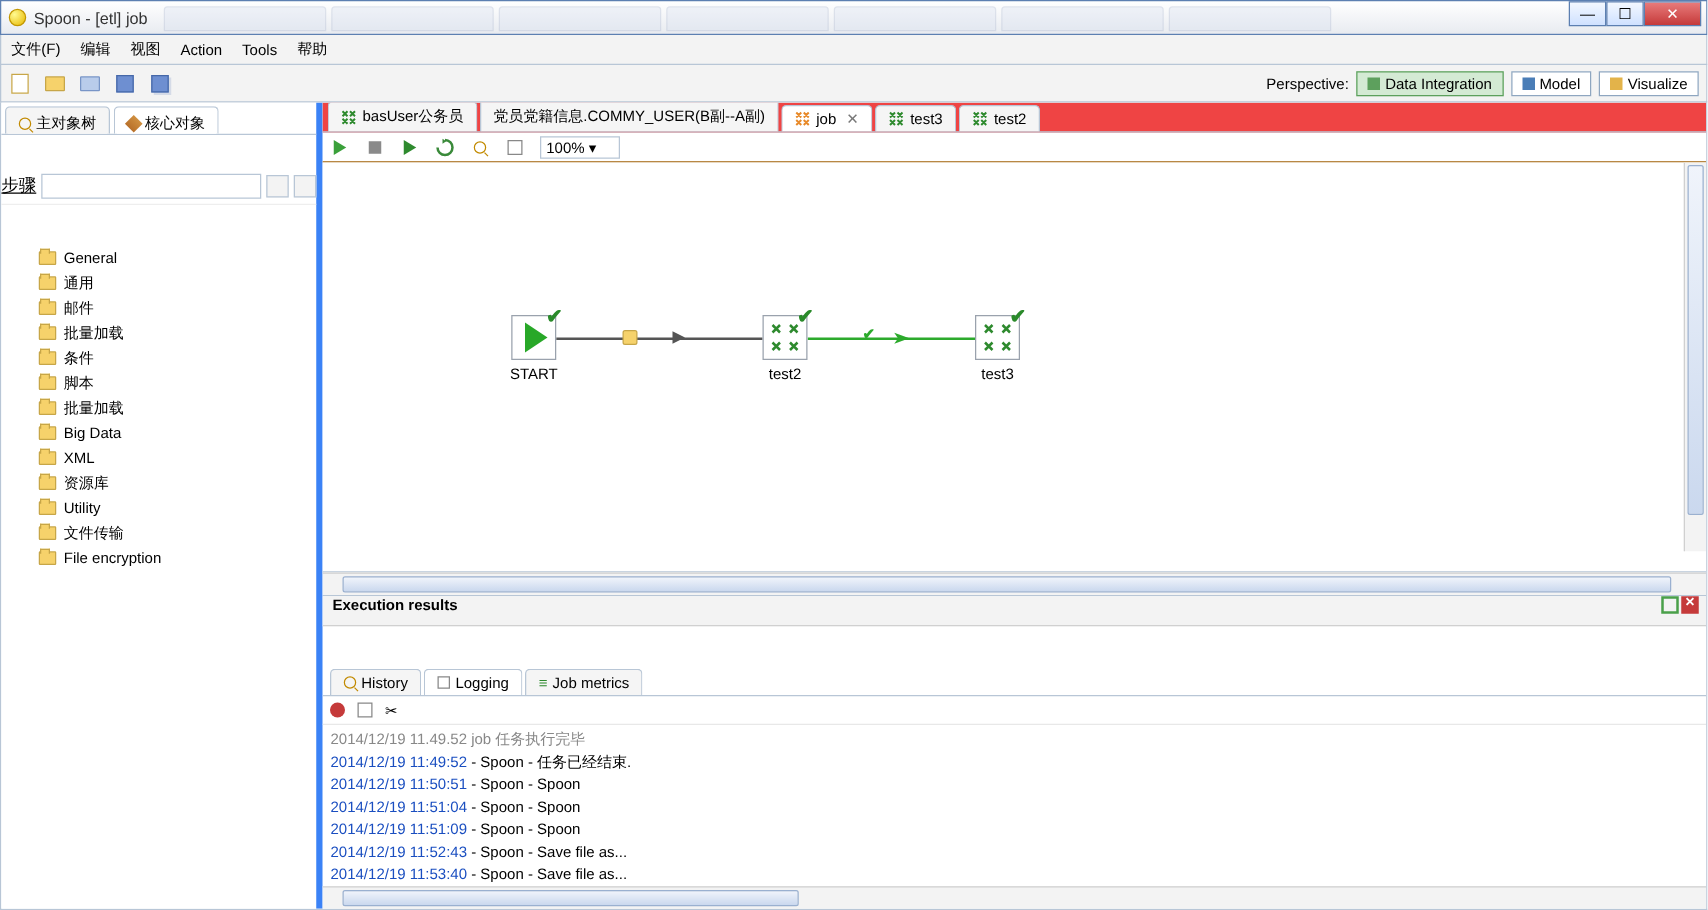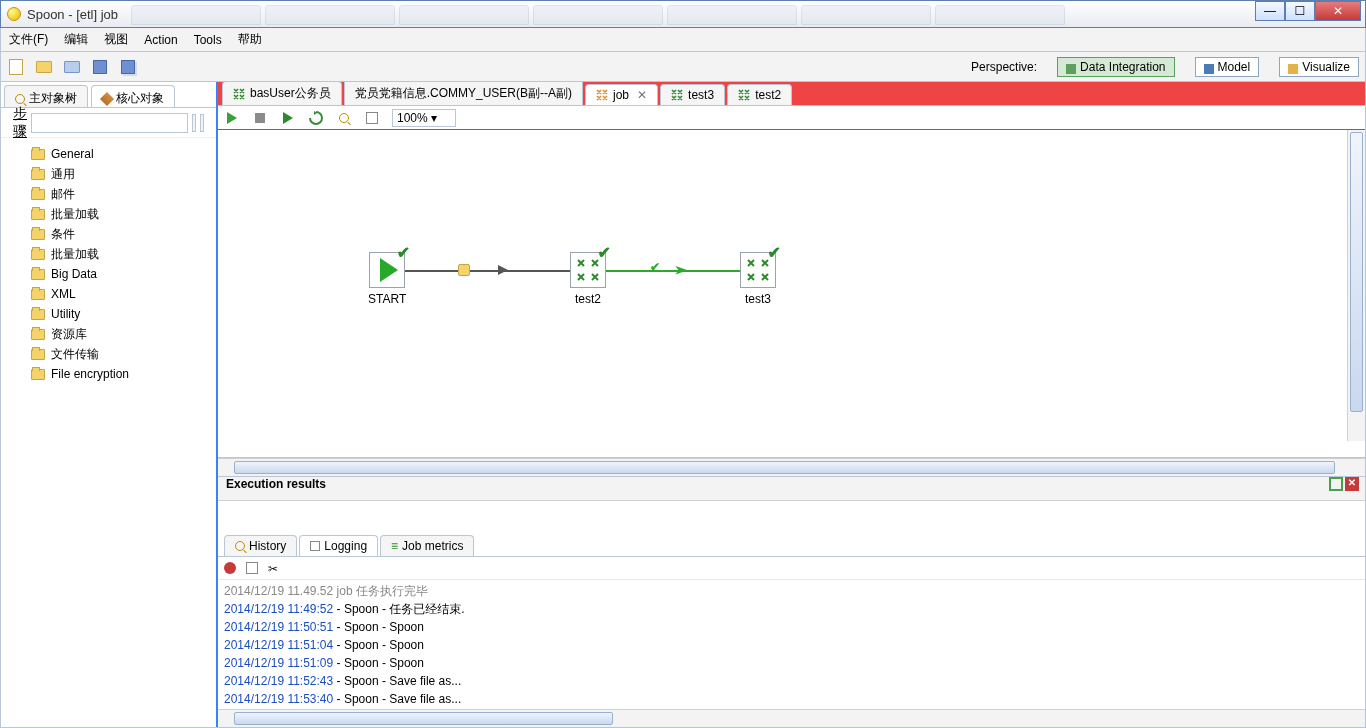--- a/index.html
+++ b/index.html
@@ -17,35 +17,35 @@
 
 .menubar { height:24px; border:1px solid #b8c6d6; border-top:0; display:flex; align-items:center; padding:0 8px; gap:16px; background:#f3f3f3; }
 .menuitem { cursor:default; }
 
 .toolbar { height:30px; border:1px solid #b8c6d6; border-top:0; display:flex; align-items:center; padding:0 6px; gap:10px; background:#f3f3f3; }
 .tb-btn { width:18px; height:18px; display:flex; align-items:center; justify-content:center; }
 .icon-new { width:14px; height:16px; border:1px solid #c7a648; background:#fff; position:relative; }
 .icon-open { width:16px; height:12px; background:#f6d26b; border:1px solid #c7a648; border-radius:1px; position:relative; }
 .icon-save { width:14px; height:14px; background:#6e8fd1; border:1px solid #4668a8; position:relative; }
 .icon-saveas { width:14px; height:14px; background:#6e8fd1; border:1px solid #4668a8; box-shadow:2px 2px 0 #d5dbe7; }
-.perspective { margin-left:auto; display:flex; align-items:center; gap:20px; }
-.persp-btn { border:1px solid #8ea6c0; padding:2px 8px; display:flex; align-items:flex-end; gap:4px; background:#fff; }
+.perspective { margin-left:auto; display:flex; align-items:center; gap:6px; }
+.persp-btn { border:1px solid #8ea6c0; padding:2px 8px; display:flex; align-items:center; gap:4px; background:#fff; }
 .persp-btn.active { background:#d4ead4; border-color:#5da05d; }
 .persp-ico { width:10px; height:10px; background:#5da05d; } .persp-btn:nth-child(3) .persp-ico{background:#4a7db7;} .persp-btn:nth-child(4) .persp-ico{background:#e3b34a;}
 
 .body { flex:1; display:flex; border:1px solid #b8c6d6; border-top:0; overflow:hidden; }
 
-.sidebar { width:217px; border-right:2px solid #3b82f6; display:flex; flex-direction:column; background:#fff; }
+.sidebar { width:257px; border-right:5px solid #3b82f6; display:flex; flex-direction:column; background:#fff;gap:26px; }
 .side-tabs { height:26px; border-bottom:1px solid #b8c6d6; display:flex; }
 .side-tab { padding:4px 10px 0 10px; border:1px solid #b8c6d6; border-bottom:none; border-top-left-radius:4px; border-top-right-radius:4px; background:#fff; margin-top:3px; margin-left:3px; display:flex; align-items:center; gap:4px; }
 .side-tab.inactive { background:#f5f5f5; }
 .mag-ico { width:10px;height:10px;border:1px solid #c28a00;border-radius:50%;position:relative;}
 .mag-ico::after{content:"";position:absolute;width:4px;height:1px;background:#c28a00;bottom:-2px;right:-3px;transform:rotate(45deg);}
 .pen-ico{width:10px;height:10px;background:linear-gradient(#d09040,#b8702a);transform:rotate(45deg);}
-.side-filter { height:30px; display:flex; align-items:center; padding:0 12px; gap:4px; border-bottom:1px solid #eee;text-decoration:underline; }
+.side-filter { height:30px; display:flex; align-items:center; padding:0 0; gap:4px; border-bottom:1px solid #eee;text-decoration:underline; }
 .stepslbl { font-size:14px; }
 .filter-input { flex:1; height:20px; border:1px solid #b8c6d6; }
 .sm-btn { width:18px;height:18px;border:1px solid #b8c6d6;background:#f3f3f3; }
 .tree { padding:6px 0; overflow:auto; flex:1; }
 .tree-item { height:20px; display:flex; align-items:center; padding-left:30px; gap:6px; }
 .folder-ico { width:14px;height:11px;background:#f6d26b;border:1px solid #c7a648;border-radius:1px;position:relative; }
 .folder-ico::before{content:"";position:absolute;top:-3px;left:0;width:6px;height:3px;background:#f6d26b;border:1px solid #c7a648;border-bottom:none;}
 
 .main { flex:1; display:flex; flex-direction:column; overflow:hidden; }
 .editor-tabs { height:24px; border-bottom:1px solid #b8c6d6; display:flex; align-items:flex-end; padding-left:4px; background:#ef4444; }
@@ -192,37 +192,41 @@
           <div class="tree-item">
             <span class="folder-ico"></span>
             <span>批量加载</span>
           </div>
           <div class="tree-item">
             <span class="folder-ico"></span>
             <span>条件</span>
           </div>
           <div class="tree-item">
             <span class="folder-ico"></span>
+            <span>脚本</span>
+          </div>
+          <div class="tree-item">
+            <span class="folder-ico"></span>
             <span>批量加载</span>
           </div>
           <div class="tree-item">
             <span class="folder-ico"></span>
             <span>Big Data</span>
           </div>
           <div class="tree-item">
             <span class="folder-ico"></span>
             <span>XML</span>
           </div>
           <div class="tree-item">
             <span class="folder-ico"></span>
+            <span>资源库</span>
+          </div>
+          <div class="tree-item">
+            <span class="folder-ico"></span>
             <span>Utility</span>
-          </div>
-          <div class="tree-item">
-            <span class="folder-ico"></span>
-            <span>资源库</span>
           </div>
           <div class="tree-item">
             <span class="folder-ico"></span>
             <span>文件传输</span>
           </div>
           <div class="tree-item">
             <span class="folder-ico"></span>
             <span>File encryption</span>
           </div>
         </div>

